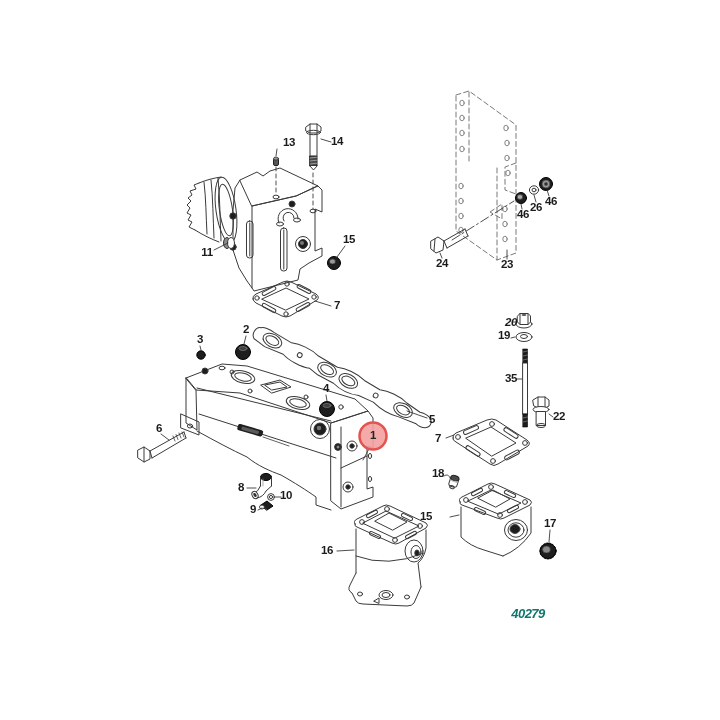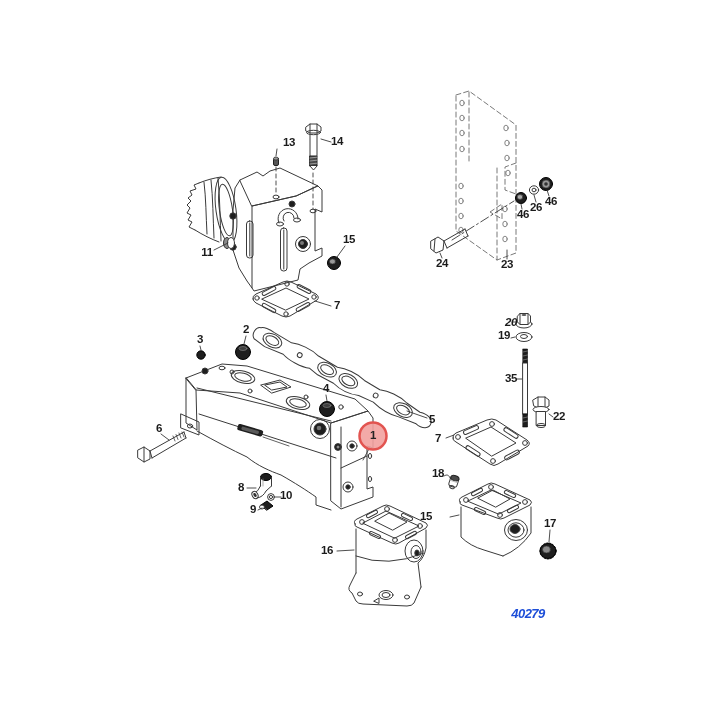--- a/index.html
+++ b/index.html
@@ -4,21 +4,21 @@
 <style>
   html,body{margin:0;padding:0;background:#fff;}
   .canvas{position:relative;width:720px;height:720px;background:#ffffff;overflow:hidden;
           font-family:"Liberation Sans",sans-serif;}
   .art{position:absolute;left:0;top:0;}
   .callout{position:absolute;transform:translate(-50%,-50%);z-index:3;
            font-weight:bold;font-size:11.5px;letter-spacing:-0.3px;line-height:1;
            color:#1b1b1b;cursor:pointer;user-select:none;}
   .callout.sel{color:#242424;}
   .drawing-number{position:absolute;transform:translate(-50%,-50%);z-index:3;
-           font-weight:bold;font-style:italic;font-size:13px;letter-spacing:-0.5px;color:#1d4ed8;}
+           font-weight:bold;font-style:italic;font-size:13px;letter-spacing:-0.5px;color:#0f766e;}
 </style>
 </head>
 <body>
 
 <div class="canvas">
 
 <svg class="art" width="720" height="720" viewBox="0 0 720 720">
   <g stroke="#3a3a3a" fill="none" stroke-width="1" stroke-linejoin="round" stroke-linecap="round">
 
     <g>

